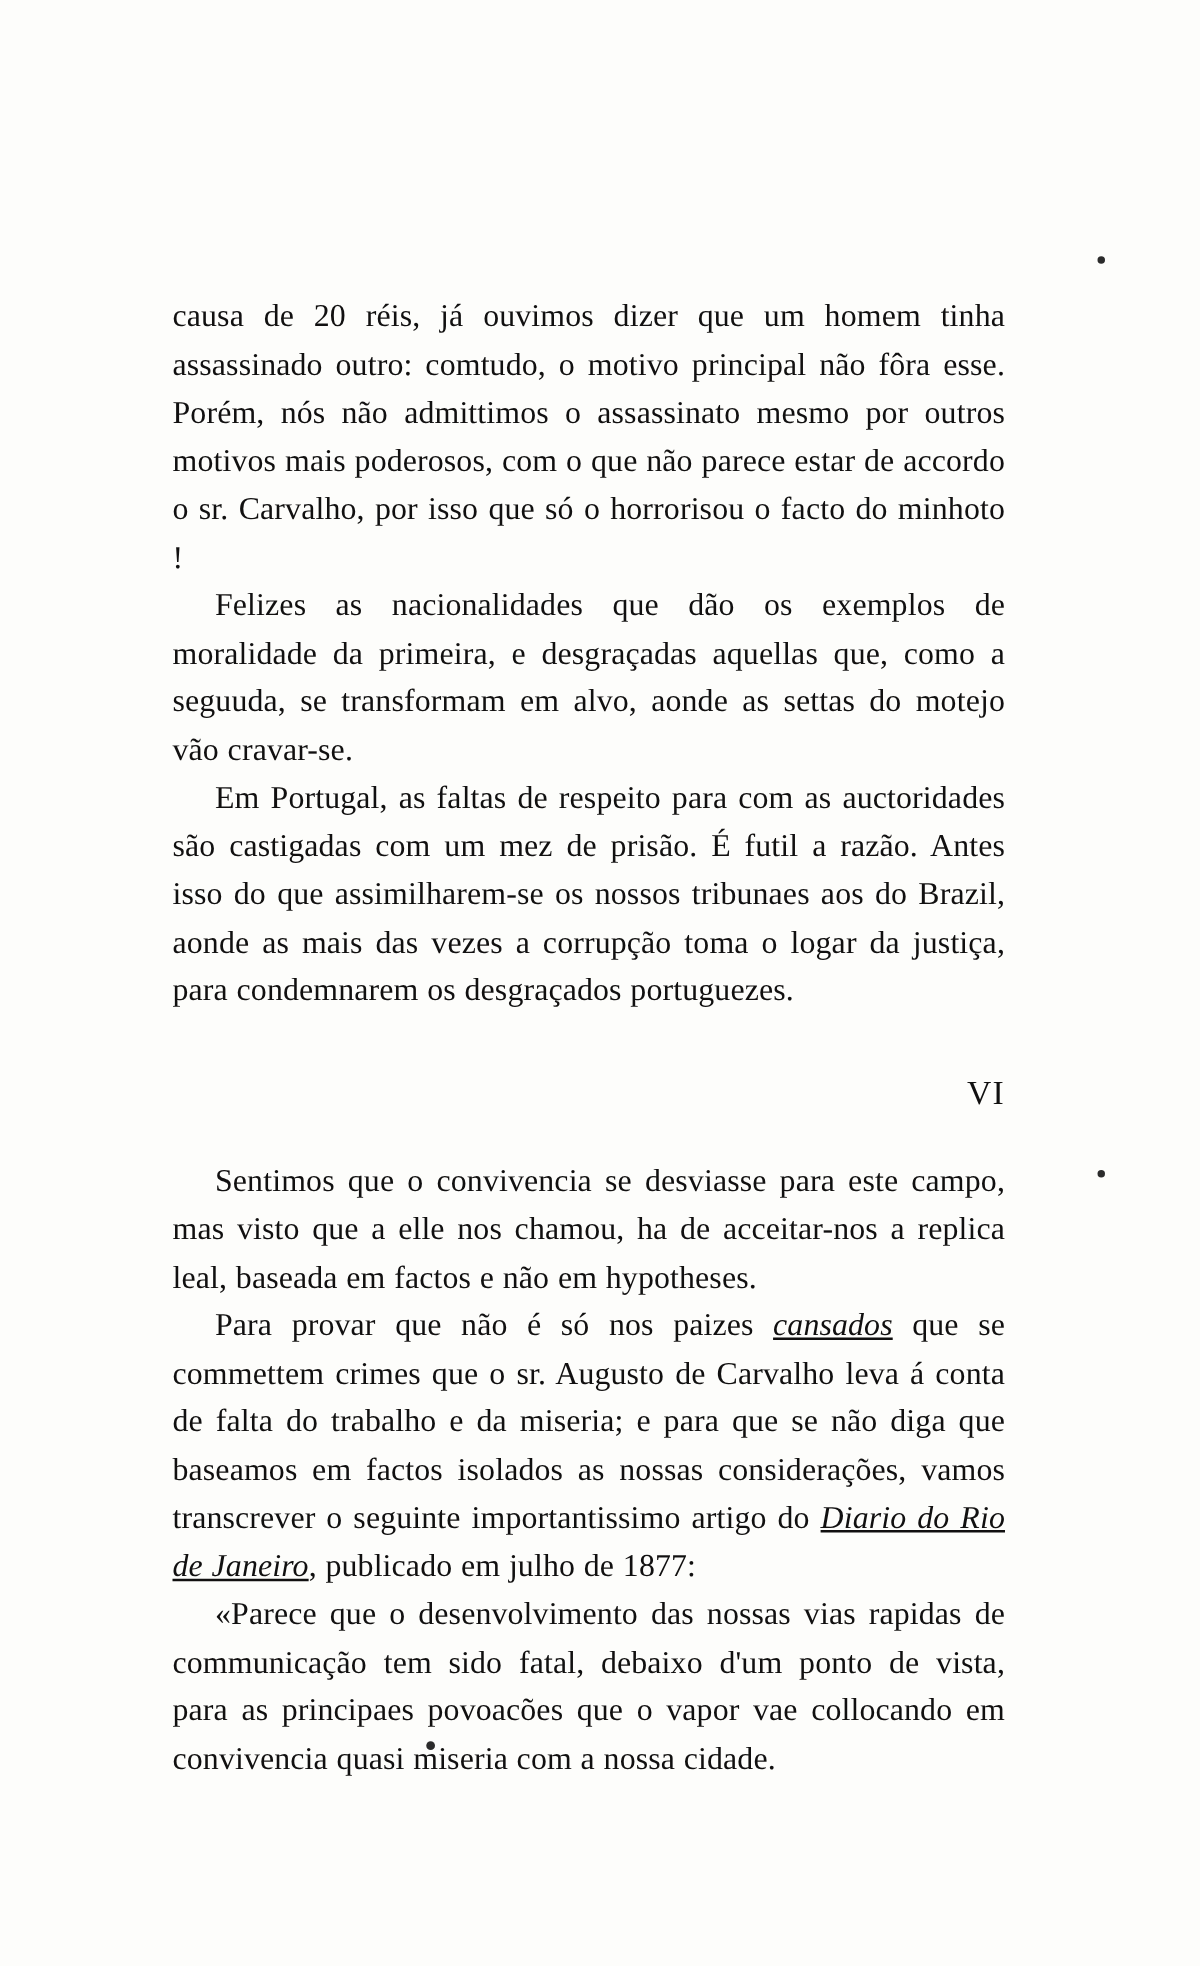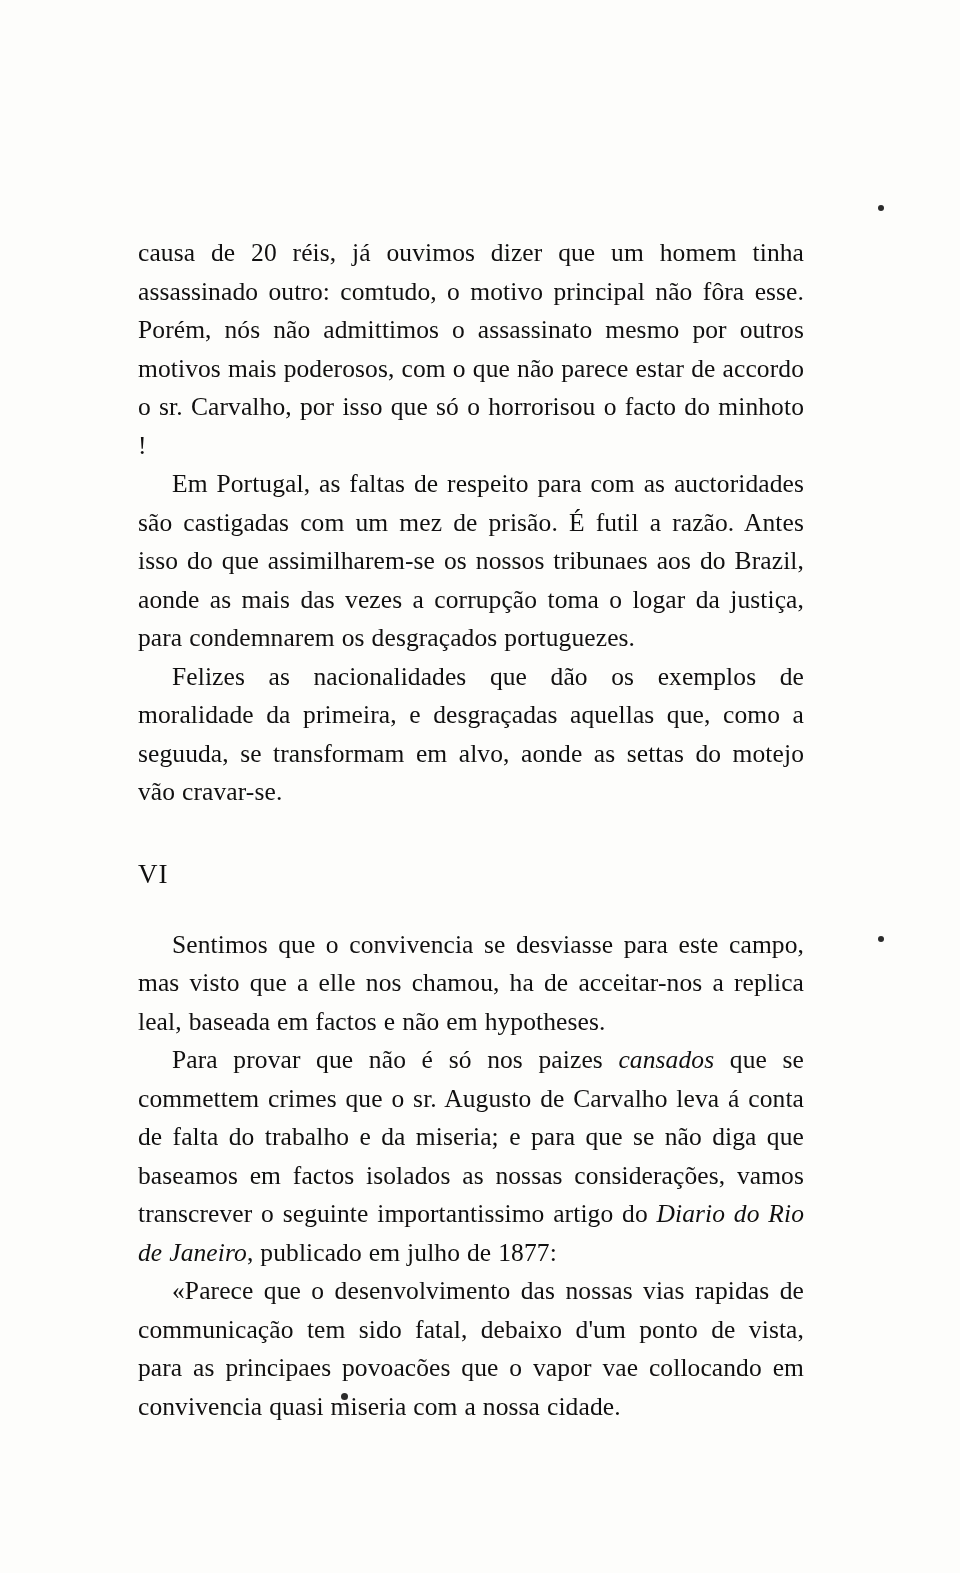--- a/index.html
+++ b/index.html
@@ -40,26 +40,26 @@
     text-justify: inter-word;
     letter-spacing: 0.1px;
     word-spacing: 0.5px;
     hyphens: none;
   }
   p.indent {
     text-indent: 34px;
   }
   .section-number {
     margin: 46px 0 36px 0;
-    text-align: left;
+    text-align: right;
     font-size: 27px;
     line-height: 32px;
     letter-spacing: 1px;
   }
-  em { font-style: italic; }
+  em { font-style: italic; text-decoration: underline; }
   .mark-right {
     position: absolute;
     left: 878px;
     width: 6px;
     height: 6px;
     background: #2b2b2b;
     border-radius: 50%;
   }
   .mark-r1 { top: 205px; }
   .mark-r2 { top: 936px; }
@@ -80,23 +80,23 @@
 
 
   <div class="mark-right mark-r1"></div>
   <div class="mark-right mark-r2"></div>
   <div class="mark-bottom"></div>
 
   <div class="body-column">
 
     <p>causa de 20 réis, já ouvimos dizer que um homem tinha assassinado outro: comtudo, o motivo principal não fôra esse. Porém, nós não admittimos o assassinato mesmo por outros motivos mais poderosos, com o que não parece estar de accordo o sr. Carvalho, por isso que só o horrorisou o facto do minhoto !</p>
 
+    <p class="indent">Felizes as nacionalidades que dão os exemplos de moralidade da primeira, e desgraçadas aquellas que, como a seguuda, se transformam em alvo, aonde as settas do motejo vão cravar-se.</p>
+
     <p class="indent">Em Portugal, as faltas de respeito para com as auctoridades são castigadas com um mez de prisão. É futil a razão. Antes isso do que assimilharem-se os nossos tribunaes aos do Brazil, aonde as mais das vezes a corrupção toma o logar da justiça, para condemnarem os desgraçados portuguezes.</p>
-
-    <p class="indent">Felizes as nacionalidades que dão os exemplos de moralidade da primeira, e desgraçadas aquellas que, como a seguuda, se transformam em alvo, aonde as settas do motejo vão cravar-se.</p>
 
     <div class="section-number">VI</div>
 
     <p class="indent">Sentimos que o convivencia se desviasse para este campo, mas visto que a elle nos chamou, ha de acceitar-nos a replica leal, baseada em factos e não em hypotheses.</p>
 
     <p class="indent"><span>Para provar que não é só nos paizes </span><em>cansados</em><span> que se commettem crimes que o sr. Augusto de Carvalho leva á conta de falta do trabalho e da miseria; e para que se não diga que baseamos em factos isolados as nossas considerações, vamos transcrever o seguinte importantissimo artigo do </span><em>Diario do Rio de Janeiro</em><span>, publicado em julho de 1877:</span></p>
 
     <p class="indent">«Parece que o desenvolvimento das nossas vias rapidas de communicação tem sido fatal, debaixo d'um ponto de vista, para as principaes povoacões que o vapor vae collocando em convivencia quasi miseria com a nossa cidade.</p>
 
   </div>

